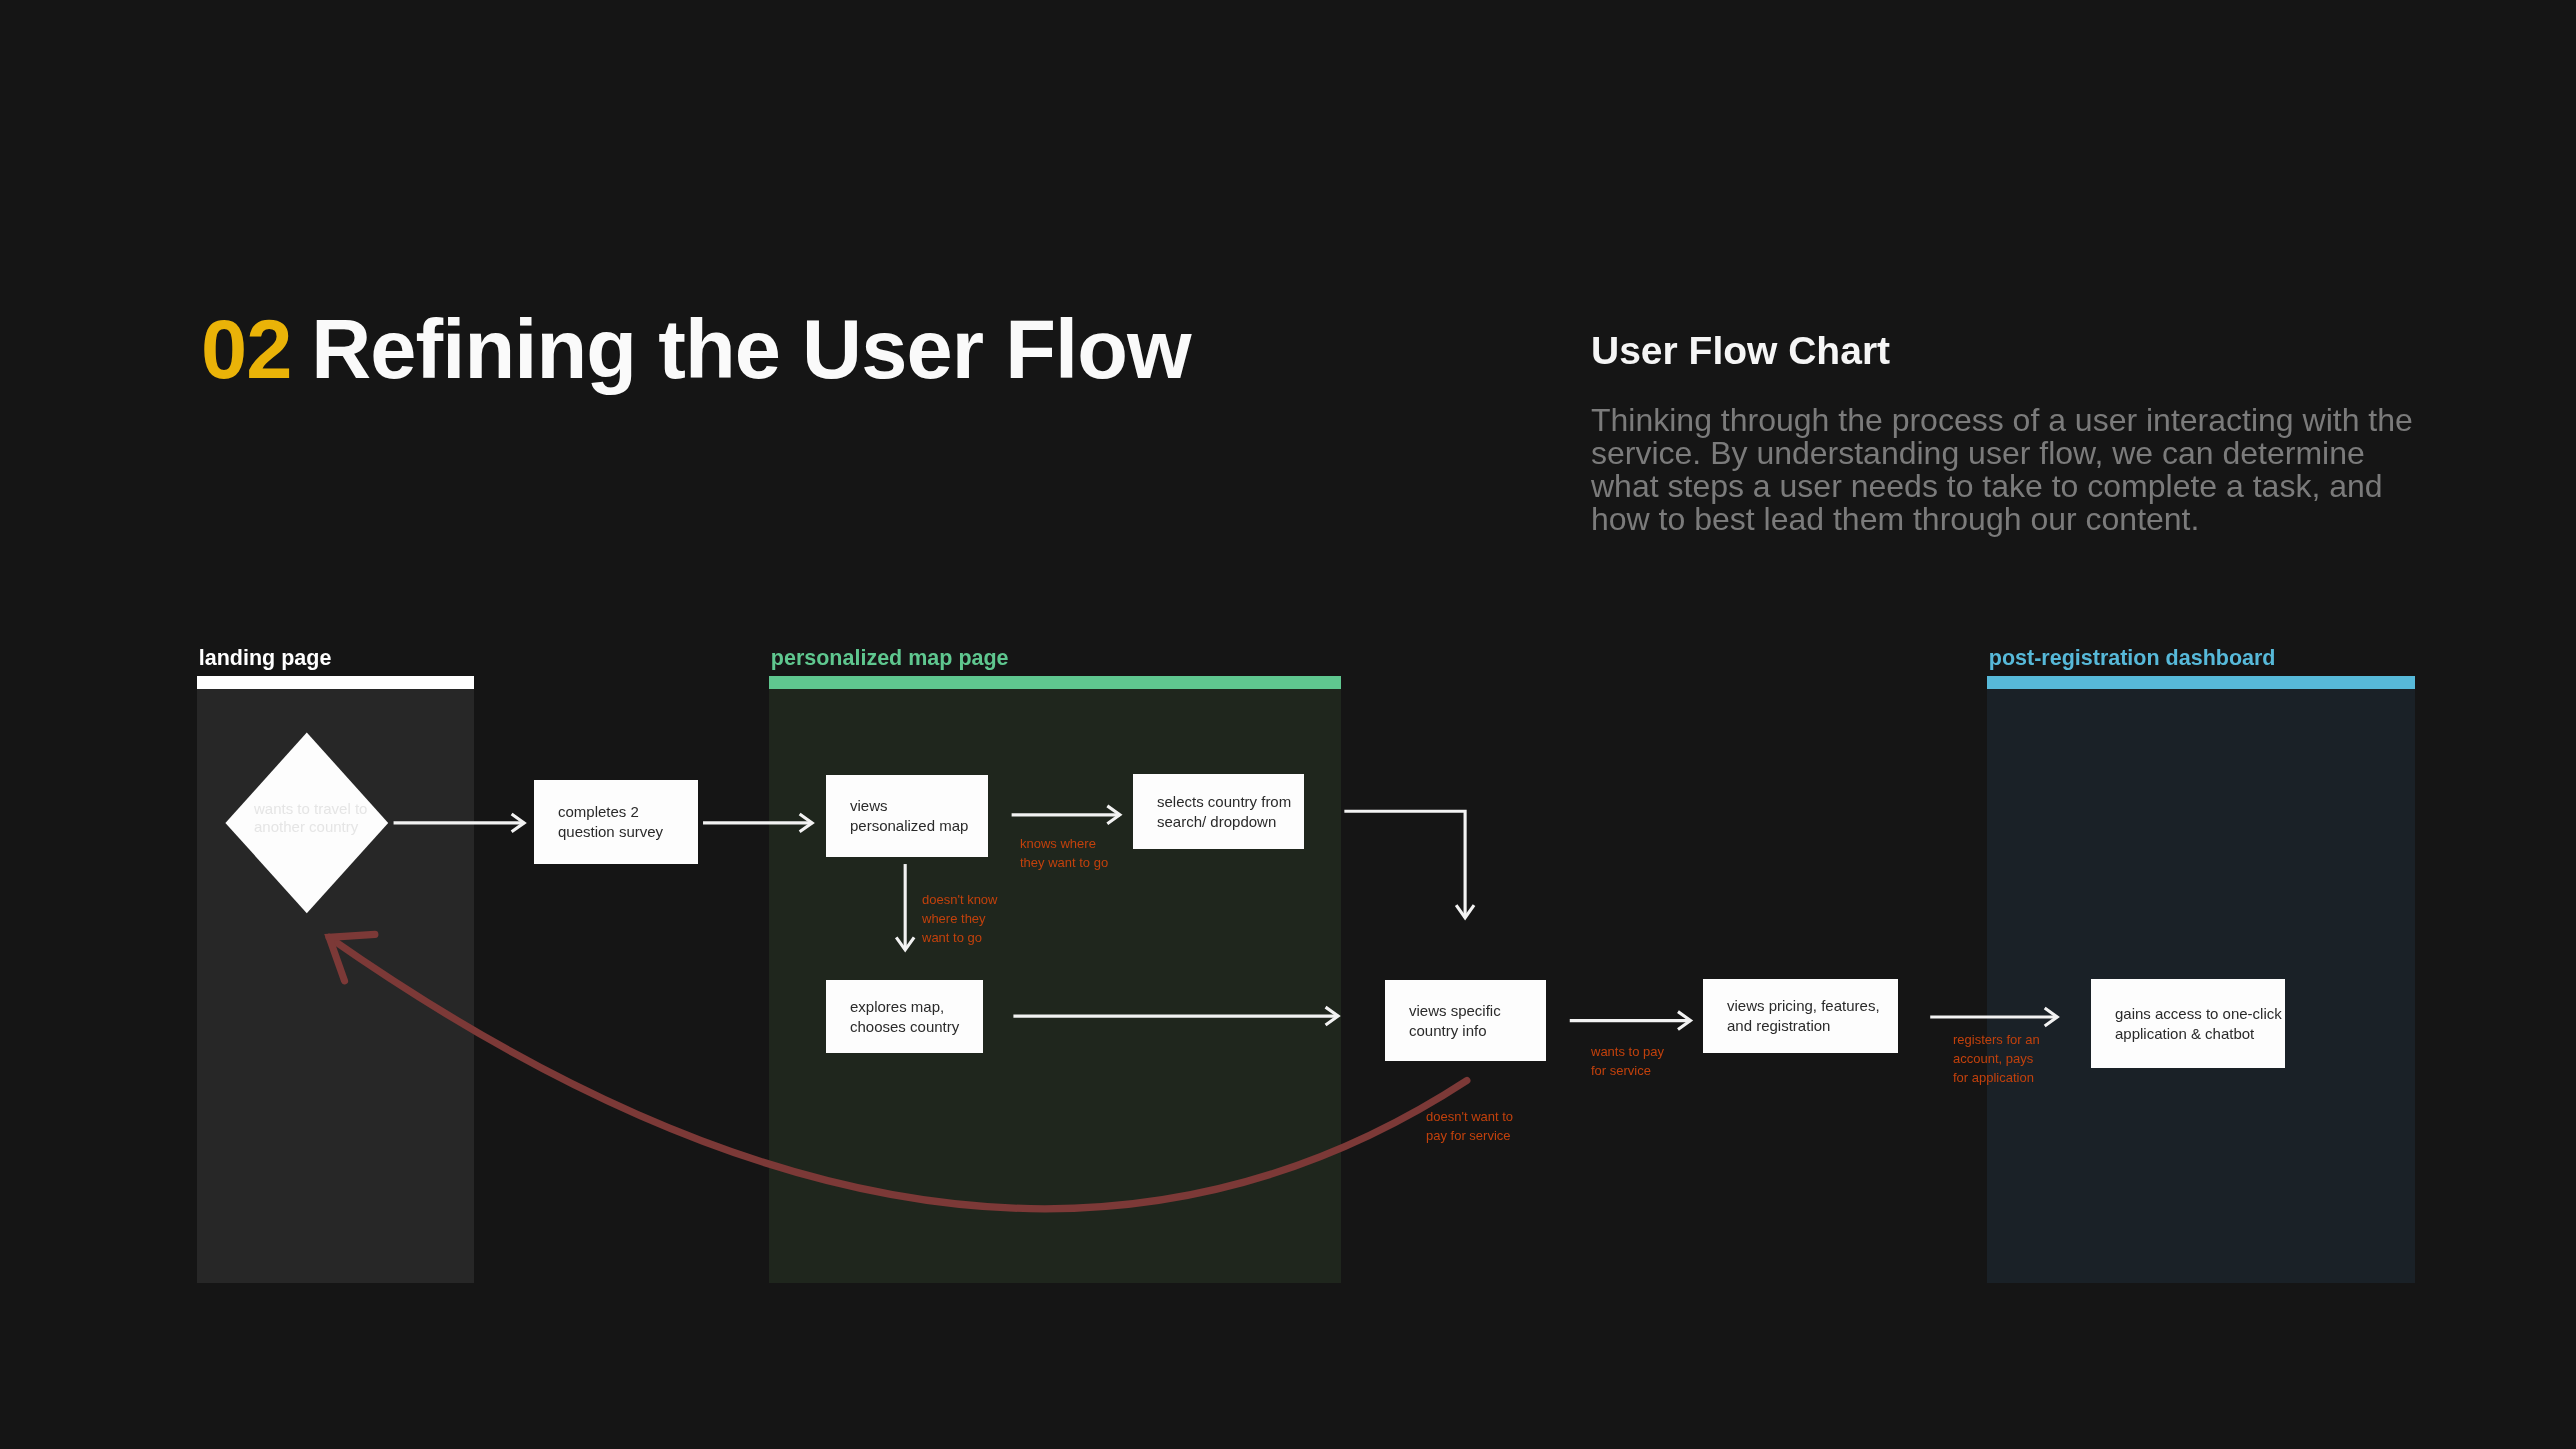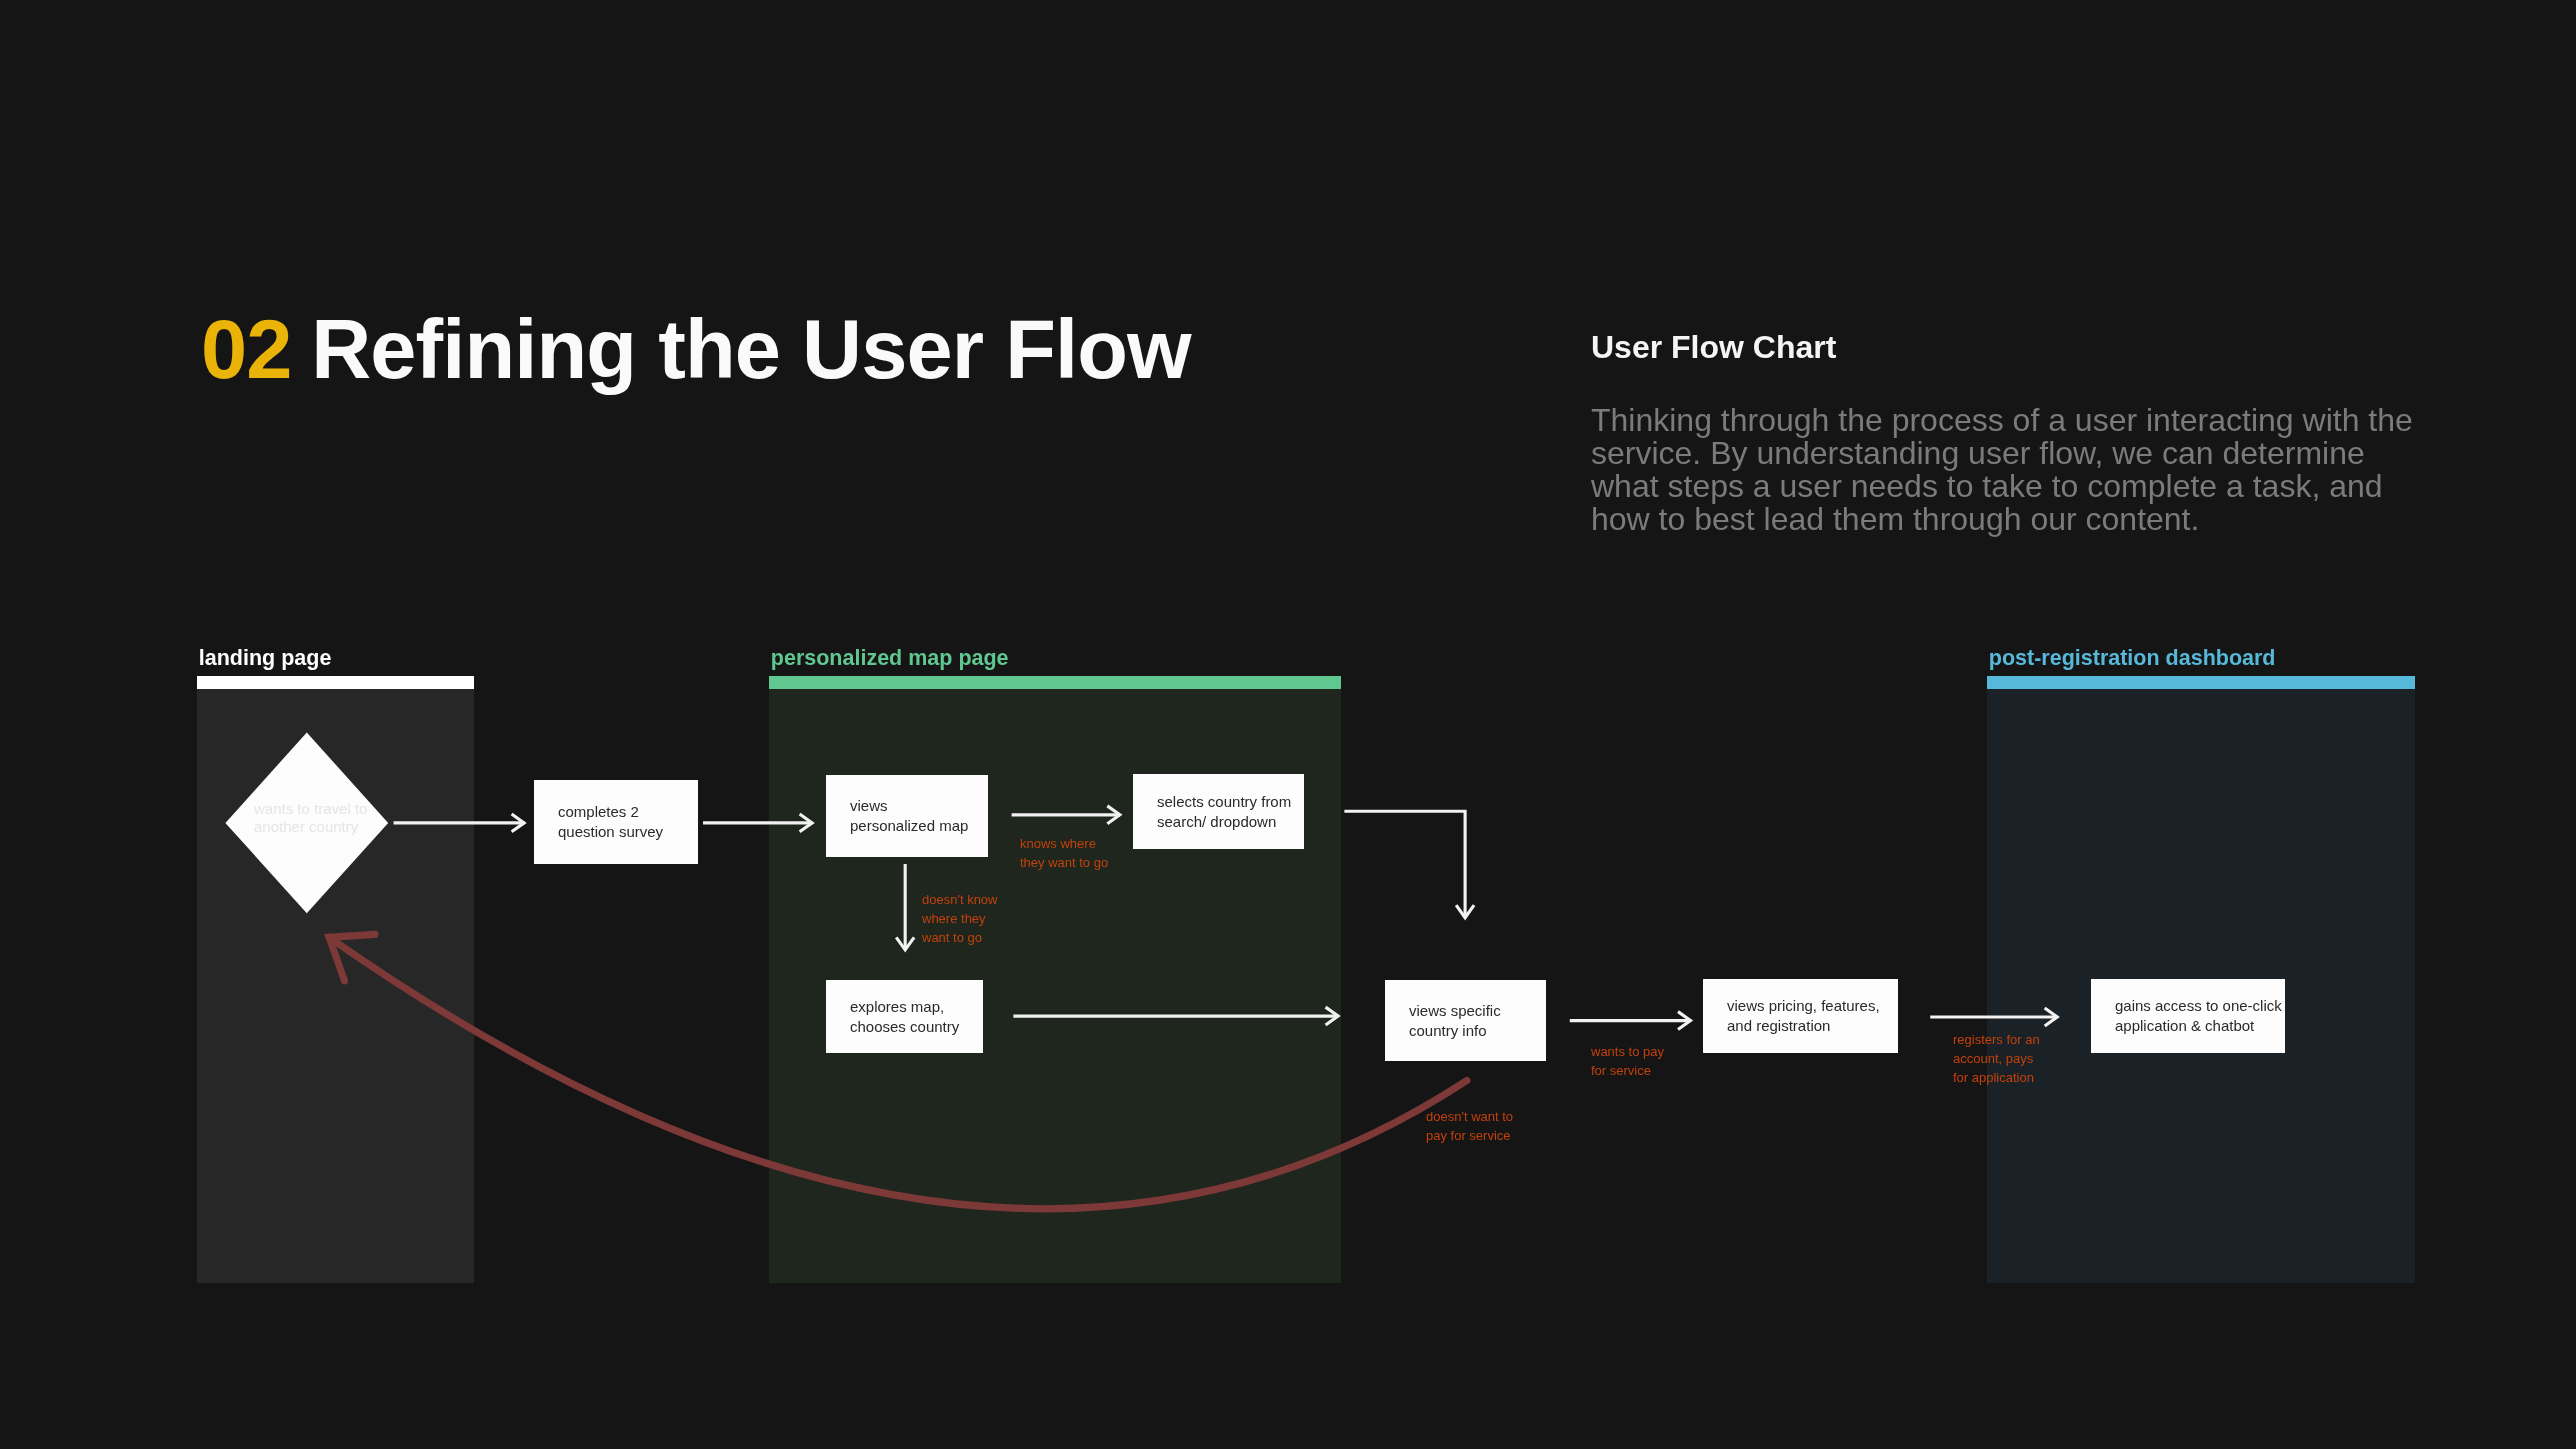--- a/index.html
+++ b/index.html
@@ -9,21 +9,21 @@
     font-family:"Liberation Sans","DejaVu Sans",sans-serif;
   }
   .abs{position:absolute;}
   
   .slide-title{
     left:201px;top:304px;font-size:83px;font-weight:700;line-height:1.12;
     letter-spacing:-0.9px;color:#fafafa;white-space:nowrap;
   }
   .slide-title .num{margin-right:19.7px;}
   .panel-heading{
-    left:1591px;top:329px;font-size:32px;font-weight:700;color:#f5f5f5;
+    left:1591px;top:329px;font-size:39px;font-weight:700;color:#f5f5f5;
   }
   .panel-desc{
     left:1591px;top:404px;width:832px;font-size:32px;line-height:33px;color:#7b7b7b;
   }
   
   .chart{left:0;top:0;width:2576px;height:1449px;}
   .col{position:absolute;top:646px;height:637px;}
   .col-label{position:absolute;top:0;left:1.8px;font-size:21.5px;font-weight:700;white-space:nowrap;}
   .col-bar{position:absolute;top:29.5px;left:0;right:0;height:13.4px;}
   .col-bg{position:absolute;top:43px;left:0;right:0;bottom:0;}
@@ -115,21 +115,21 @@
 
   <div class="node" style="left:826px;top:980px;width:157px;height:73px">explores map,
 chooses country</div>
 
   <div class="node" style="left:1385px;top:980px;width:161px;height:81px">views specific
 country info</div>
 
   <div class="node" style="left:1703px;top:979px;width:195px;height:74px">views pricing, features,
 and registration</div>
 
-  <div class="node" style="left:2091px;top:979px;width:194px;height:74px">gains access to one-click
+  <div class="node" style="left:2091px;top:979px;width:194px;height:89px">gains access to one-click
 application &amp; chatbot</div>
 
   <div class="elabel" style="left:1020px;top:834px">knows where
 they want to go</div>
   <div class="elabel" style="left:922px;top:890px">doesn't know
 where they
 want to go</div>
   <div class="elabel" style="left:1591px;top:1042px">wants to pay
 for service</div>
   <div class="elabel" style="left:1953px;top:1030px">registers for an

